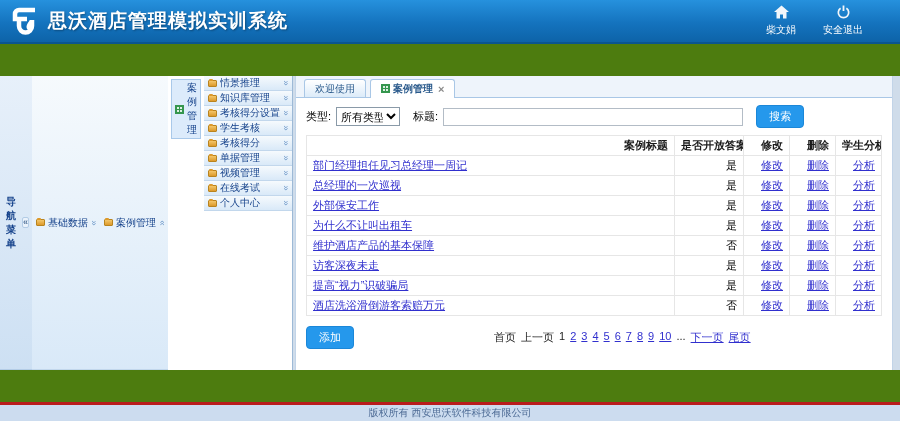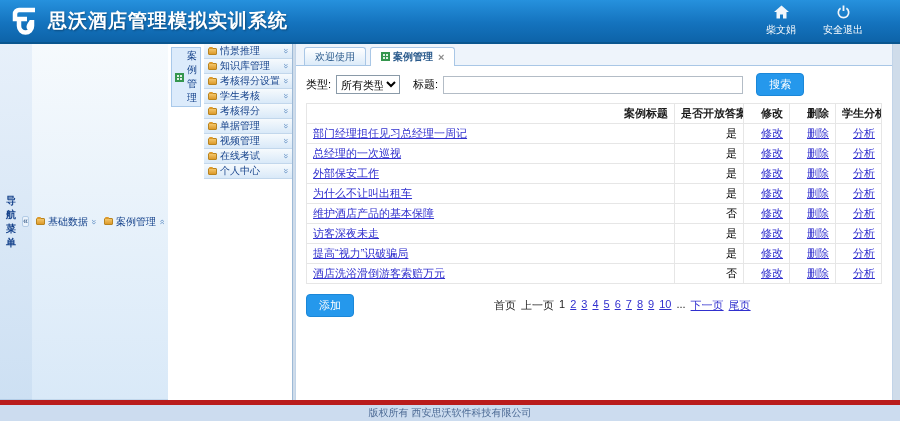--- a/index.html
+++ b/index.html
@@ -1,17 +1,17 @@
 <!DOCTYPE html>
 <html><head>
 <meta charset="utf-8">
 <style>
   * { box-sizing: border-box; margin: 0; padding: 0; }
   html,body { width:900px; height:421px; font-family:"Liberation Sans",sans-serif; }
-  .page { width:900px; height:421px; display:flex; flex-direction:column; background:#4d7c0f; overflow:hidden; }
+  .page { width:900px; height:421px; display:flex; flex-direction:column; background:#4d7c0f; overflow:hidden;gap:32px; }
 
   
   .header { flex:0 0 44px; background:linear-gradient(#2691dd 0%, #1473be 55%, #0d63a8 100%);
             border-bottom:2px solid #0a568f; display:flex; align-items:center; padding-left:10px; color:#fff; }
   .logo { display:flex; align-items:center; }
   .app-title { font-size:19px; font-weight:bold; margin-left:8px; letter-spacing:1px; text-shadow:1px 1px 2px rgba(0,0,0,.35); }
   .header-actions { margin-left:auto; display:flex; gap:16px; margin-right:34px; }
   .hbtn { display:flex; flex-direction:column; align-items:center; gap:2px; font-size:10px; min-width:46px; cursor:pointer; }
 
   
@@ -63,21 +63,21 @@
   td.title-cell { text-align:left; }
   a.lnk { color:#3130ce; text-decoration:underline; cursor:pointer; }
   col.c1{width:64%} col.c2{width:12%} col.c3{width:8%} col.c4{width:8%} col.c5{width:8%}
 
   .bottom-row { display:flex; align-items:center; padding:10px 10px 0; }
   .bottom-row .blue-btn { margin-left:0; }
   .pagination { margin-left:140px; display:flex; align-items:flex-start; gap:5px; font-size:11px; }
   .pagination .pg-plain { color:#222; }
 
   
-  .footer { flex:0 0 17px; background:#ccdcef; border-top:5px solid #b91c1c; text-align:center;
+  .footer { flex:0 0 17px; background:#ccdcef; border-top:3px solid #b91c1c; text-align:center;
             font-size:10px; color:#4c6a94; line-height:16px; }
 </style>
 </head>
 <body>
 
 <div class="page">
 
   <div class="header">
     <span class="logo">
       <svg width="30" height="30" viewBox="0 0 30 30">

